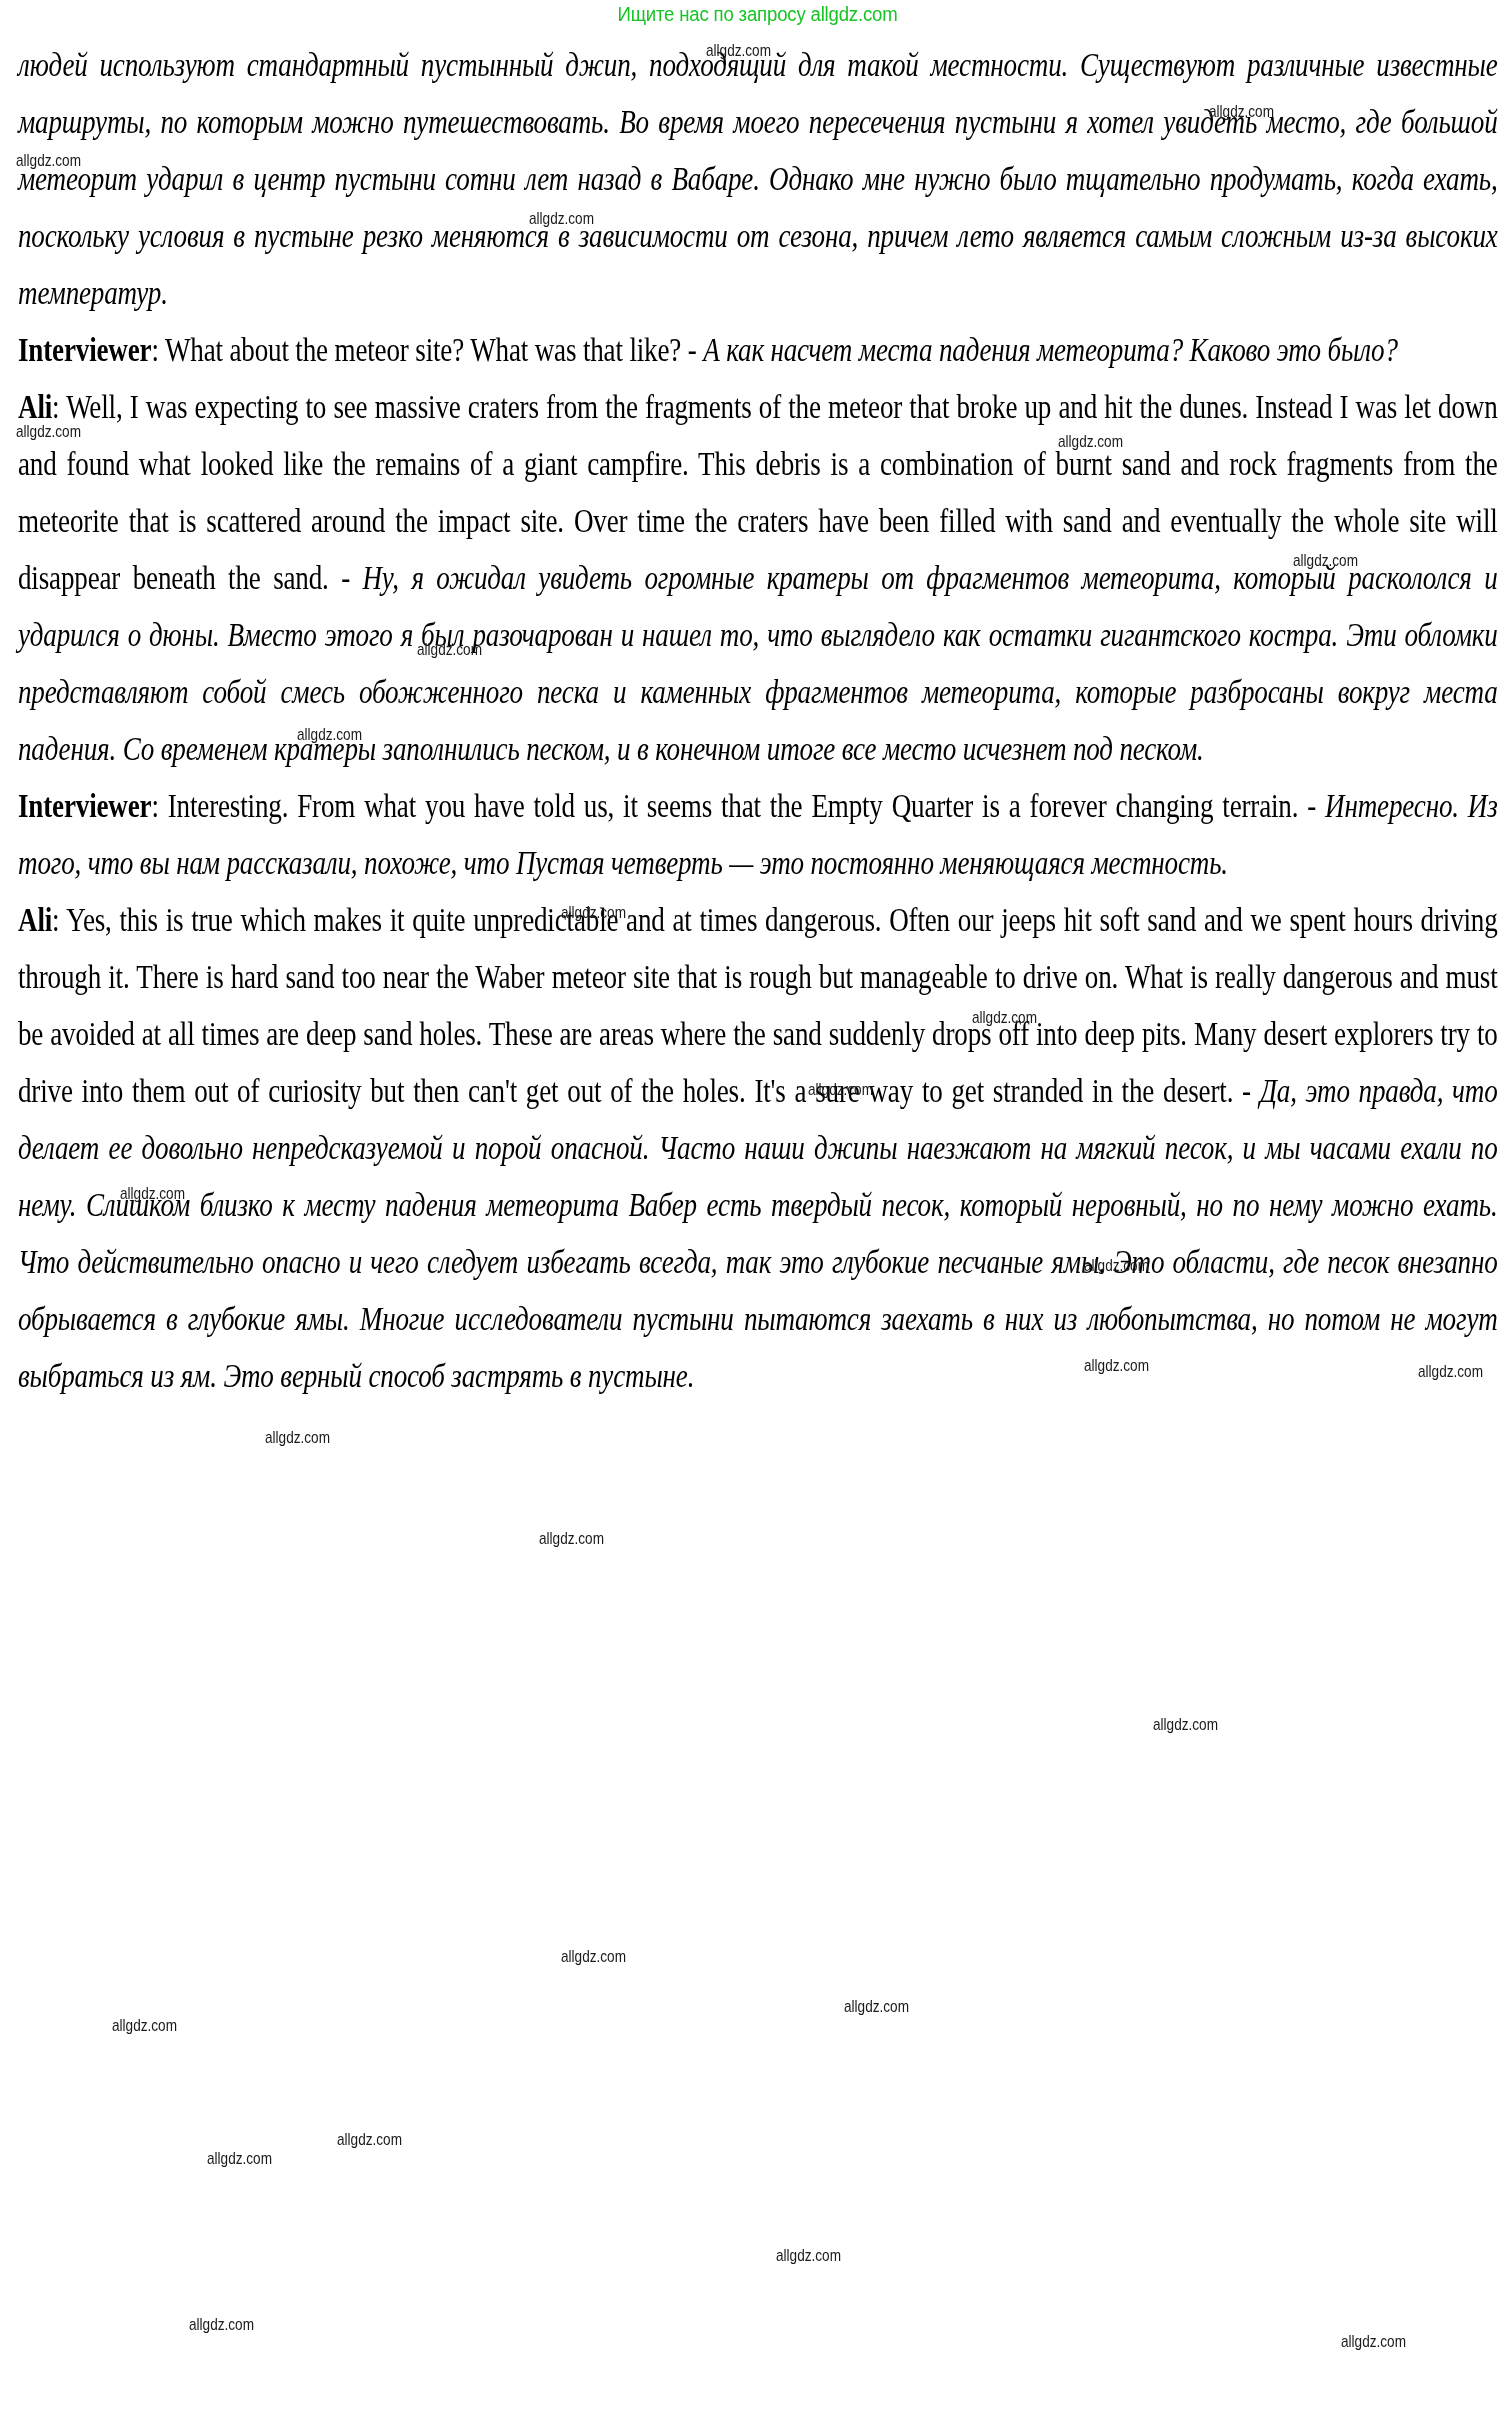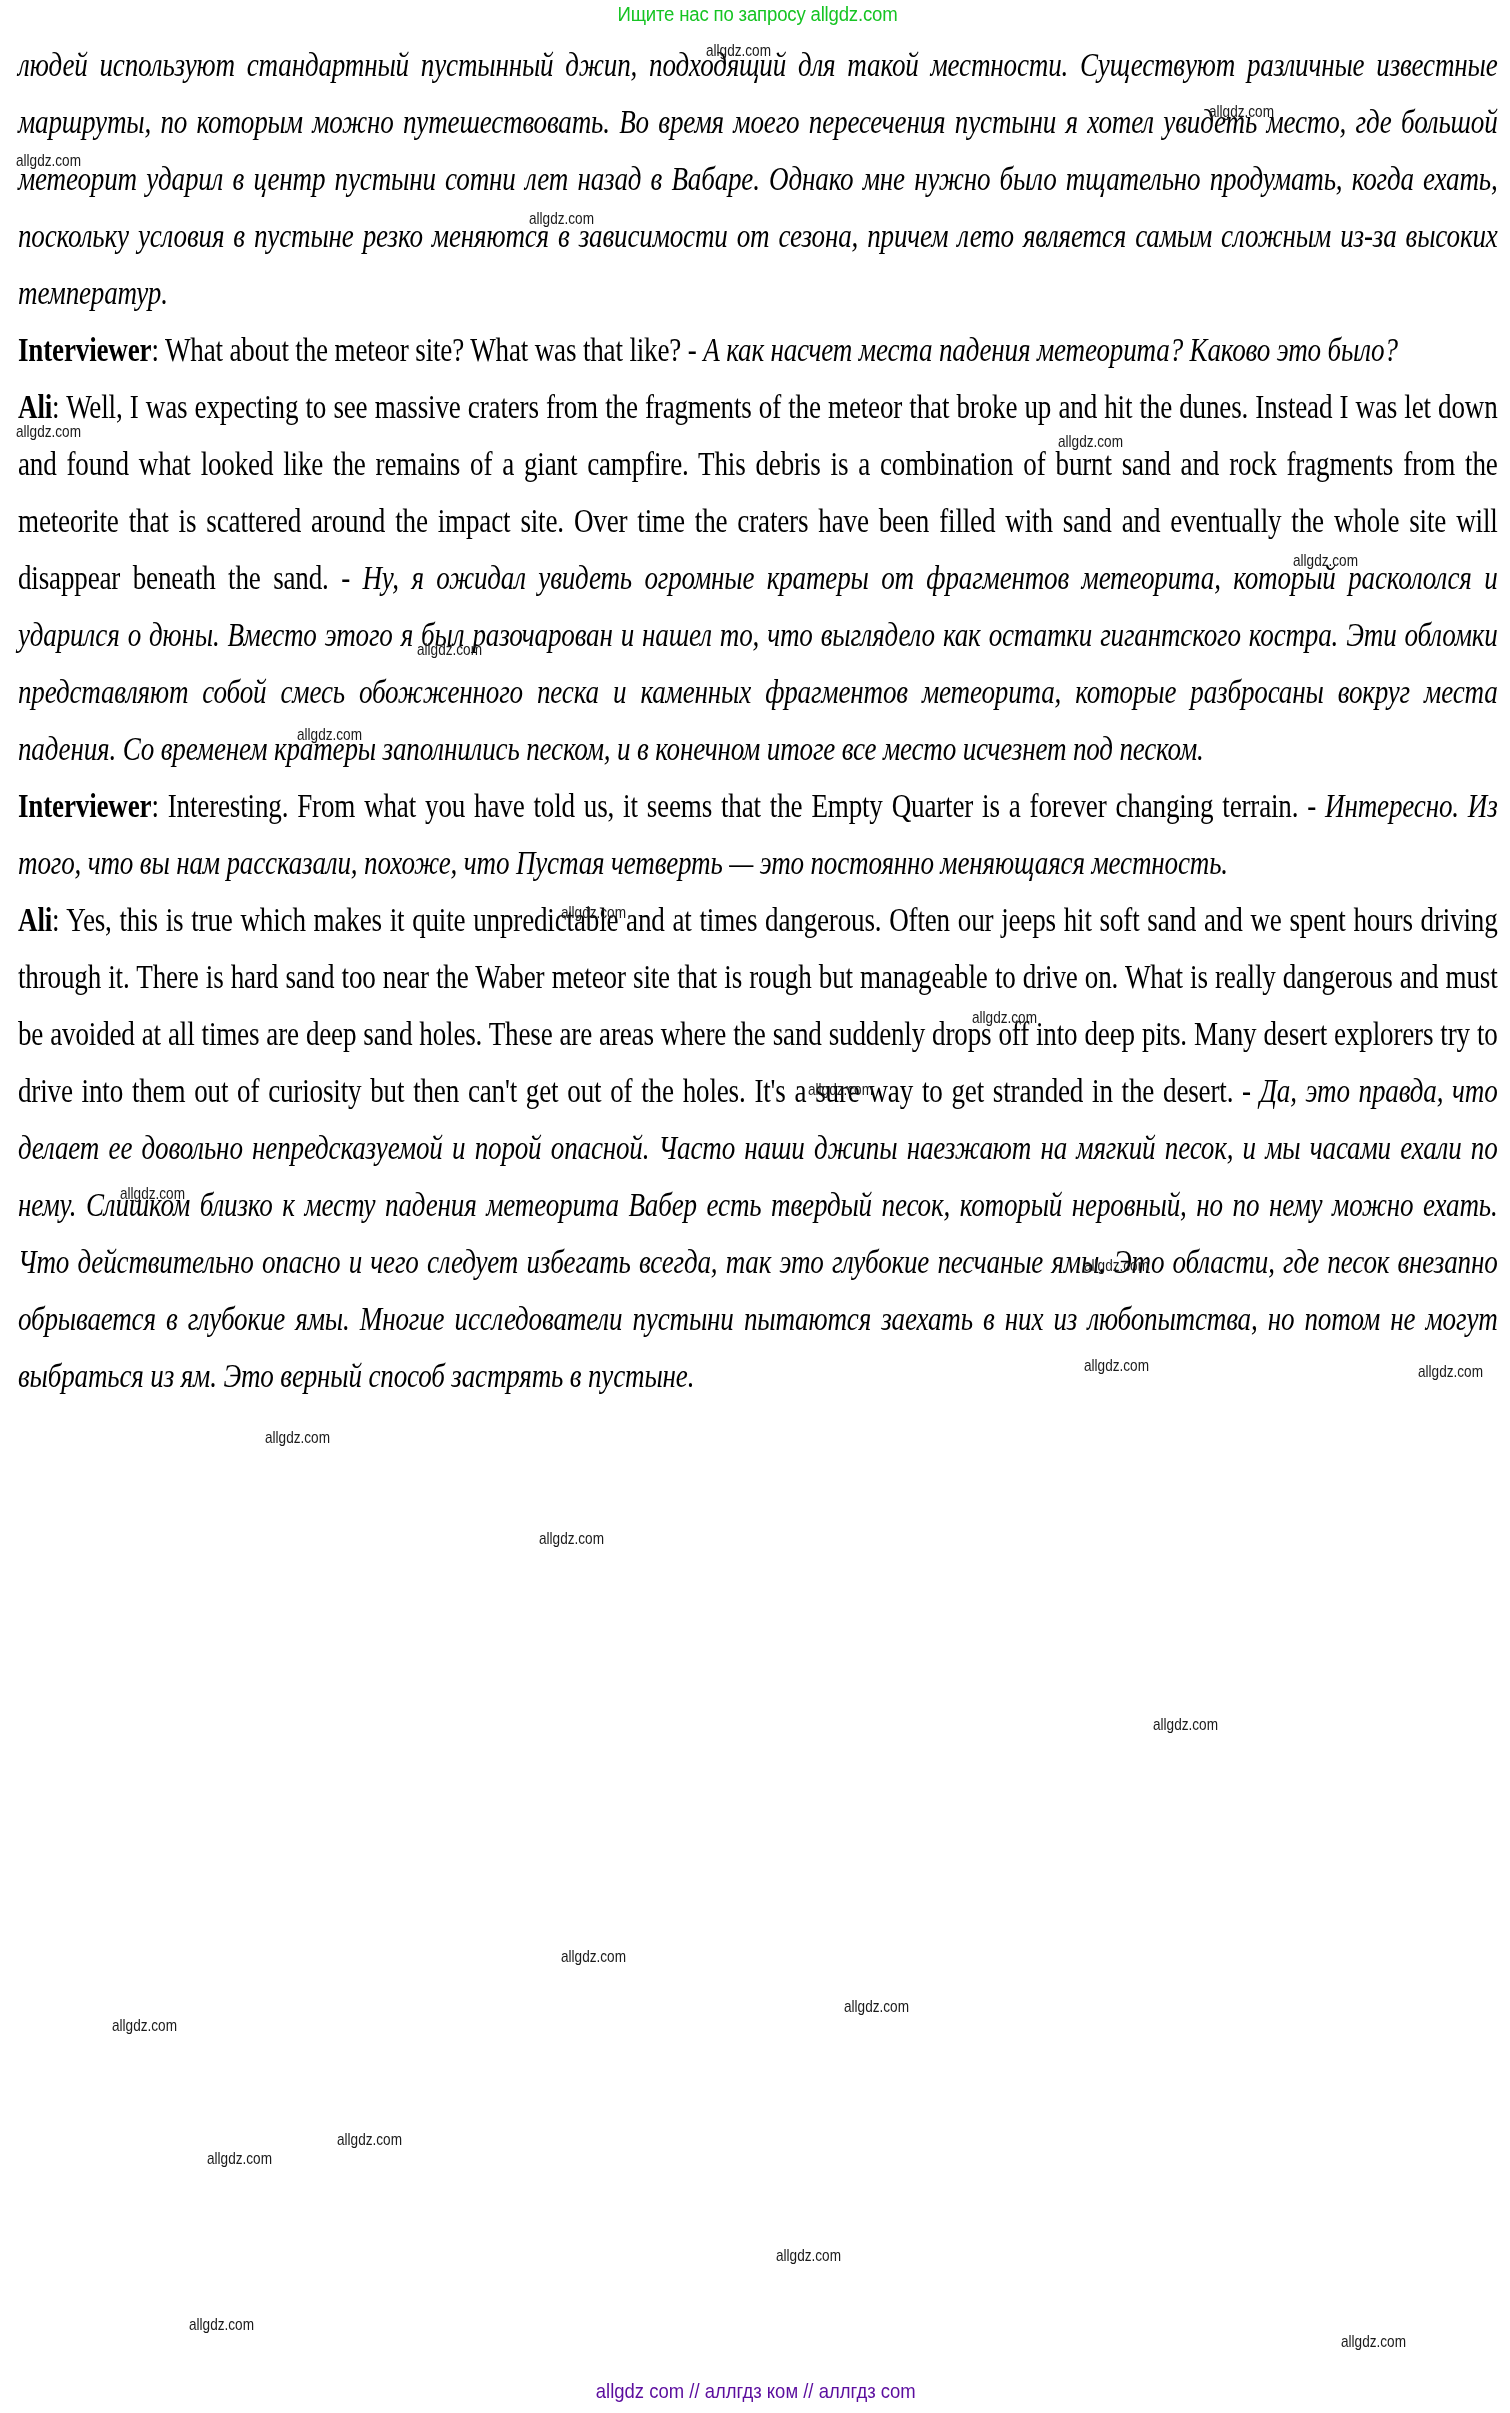--- a/index.html
+++ b/index.html
@@ -145,18 +145,15 @@
       <div class="wm" style="left: 561px; top: 1948px; color: rgb(26, 26, 26);">allgdz.com</div>
       <div class="wm" style="left: 844px; top: 1998px; color: rgb(26, 26, 26);">allgdz.com</div>
       <div class="wm" style="left: 112px; top: 2017px; color: rgb(26, 26, 26);">allgdz.com</div>
       <div class="wm" style="left: 337px; top: 2131px; color: rgb(26, 26, 26);">allgdz.com</div>
       <div class="wm" style="left: 207px; top: 2150px; color: rgb(26, 26, 26);">allgdz.com</div>
       <div class="wm" style="left: 776px; top: 2247px; color: rgb(26, 26, 26);">allgdz.com</div>
       <div class="wm" style="left: 189px; top: 2316px; color: rgb(26, 26, 26);">allgdz.com</div>
       <div class="wm" style="left: 1341px; top: 2333px; color: rgb(26, 26, 26);">allgdz.com</div>
     </div>
 
-  <div class="footer-brand">
-    <span>allgdz com  //  аллгдз ком  //  аллгдз com</span>
-  </div>
 
 </div>
 
 
 </body></html>

